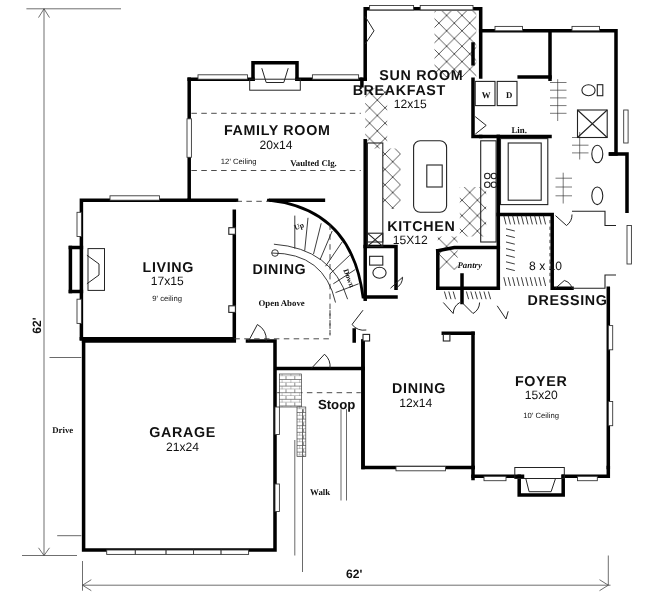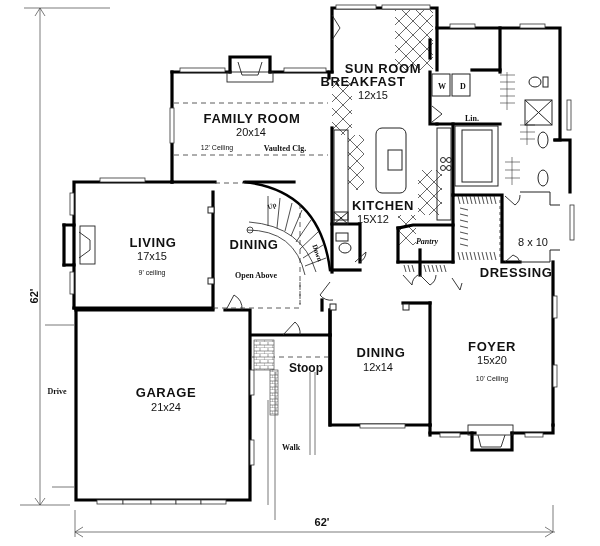--- a/index.html
+++ b/index.html
@@ -276,21 +276,21 @@
   <div class="lbl room-name" style="left:383px;top:199px;">KITCHEN</div>
   <div class="lbl room-dim" style="left:373px;top:213px;">15X12</div>
 
   <div class="lbl serif-note" style="left:427px;top:237px;font-style:italic;">Pantry</div>
 
   <div class="lbl serif-note" style="left:442px;top:82px;">W</div>
   <div class="lbl serif-note" style="left:463px;top:82px;">D</div>
   <div class="lbl serif-note" style="left:472px;top:114px;">Lin.</div>
 
   <div class="lbl room-name" style="left:516px;top:222px;margin-top:44px;">DRESSING</div>
-  <div class="lbl room-dim" style="left:533px;top:236px;">8 x 10</div>
+  <div class="lbl room-dim" style="left:496px;top:236px;">8 x 10</div>
 
   <div class="lbl room-name" style="left:381px;top:346px;">DINING</div>
   <div class="lbl room-dim" style="left:378px;top:361px;">12x14</div>
 
   <div class="lbl room-name" style="left:492px;top:340px;">FOYER</div>
   <div class="lbl room-dim" style="left:492px;top:354px;">15x20</div>
   <div class="lbl note" style="left:492px;top:374px;">10' Ceiling</div>
 
   <div class="lbl room-name" style="left:166px;top:386px;">GARAGE</div>
   <div class="lbl room-dim" style="left:166px;top:401px;">21x24</div>

